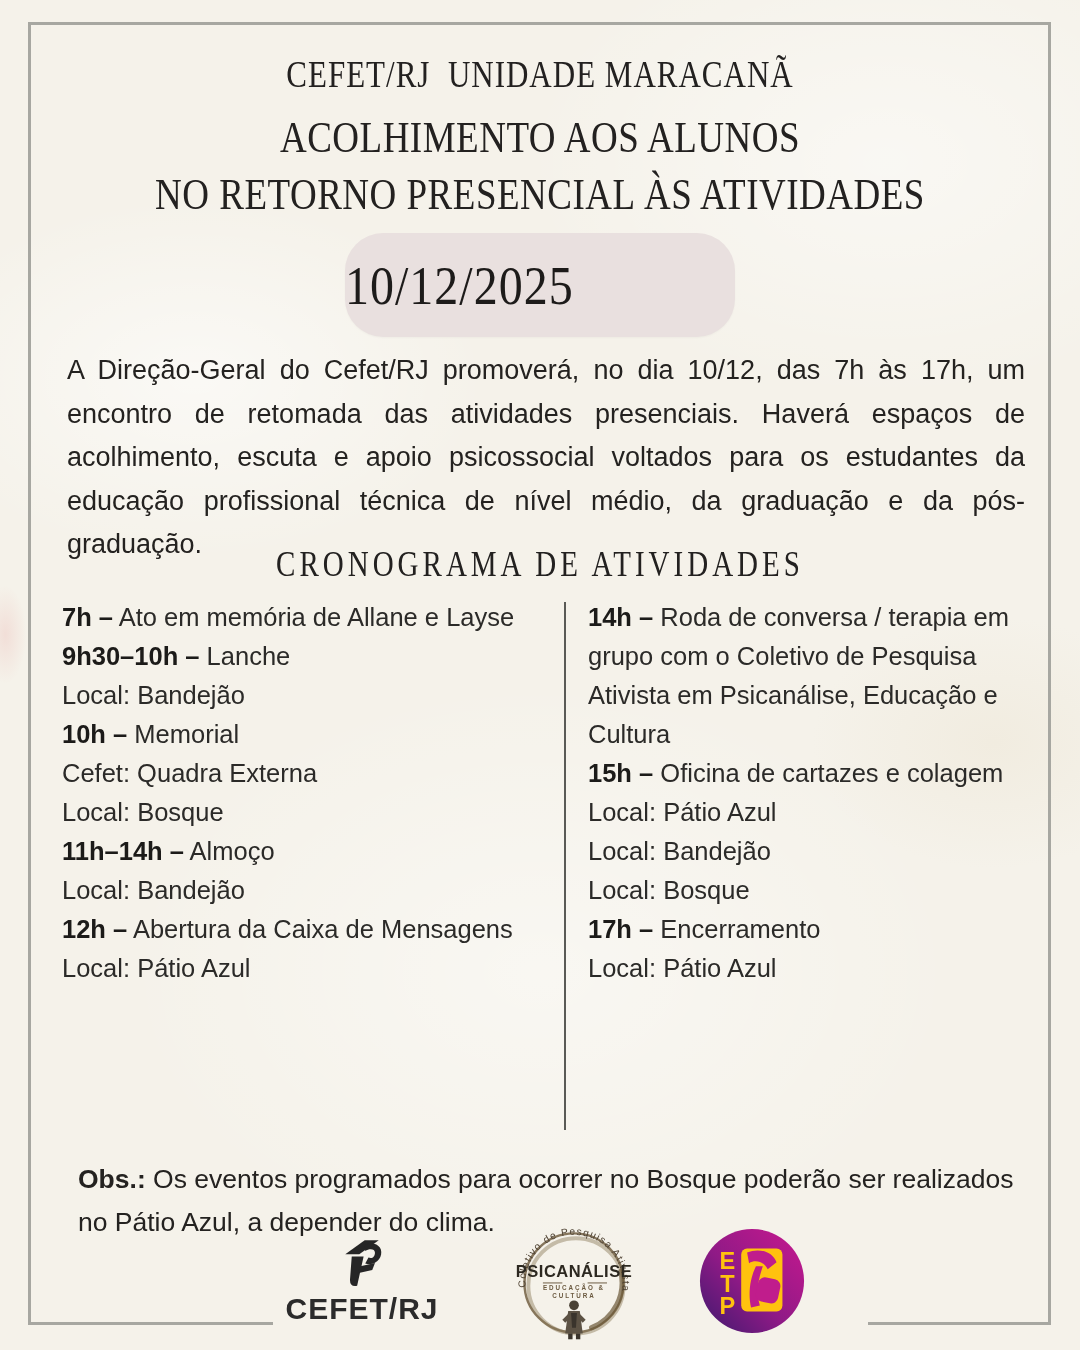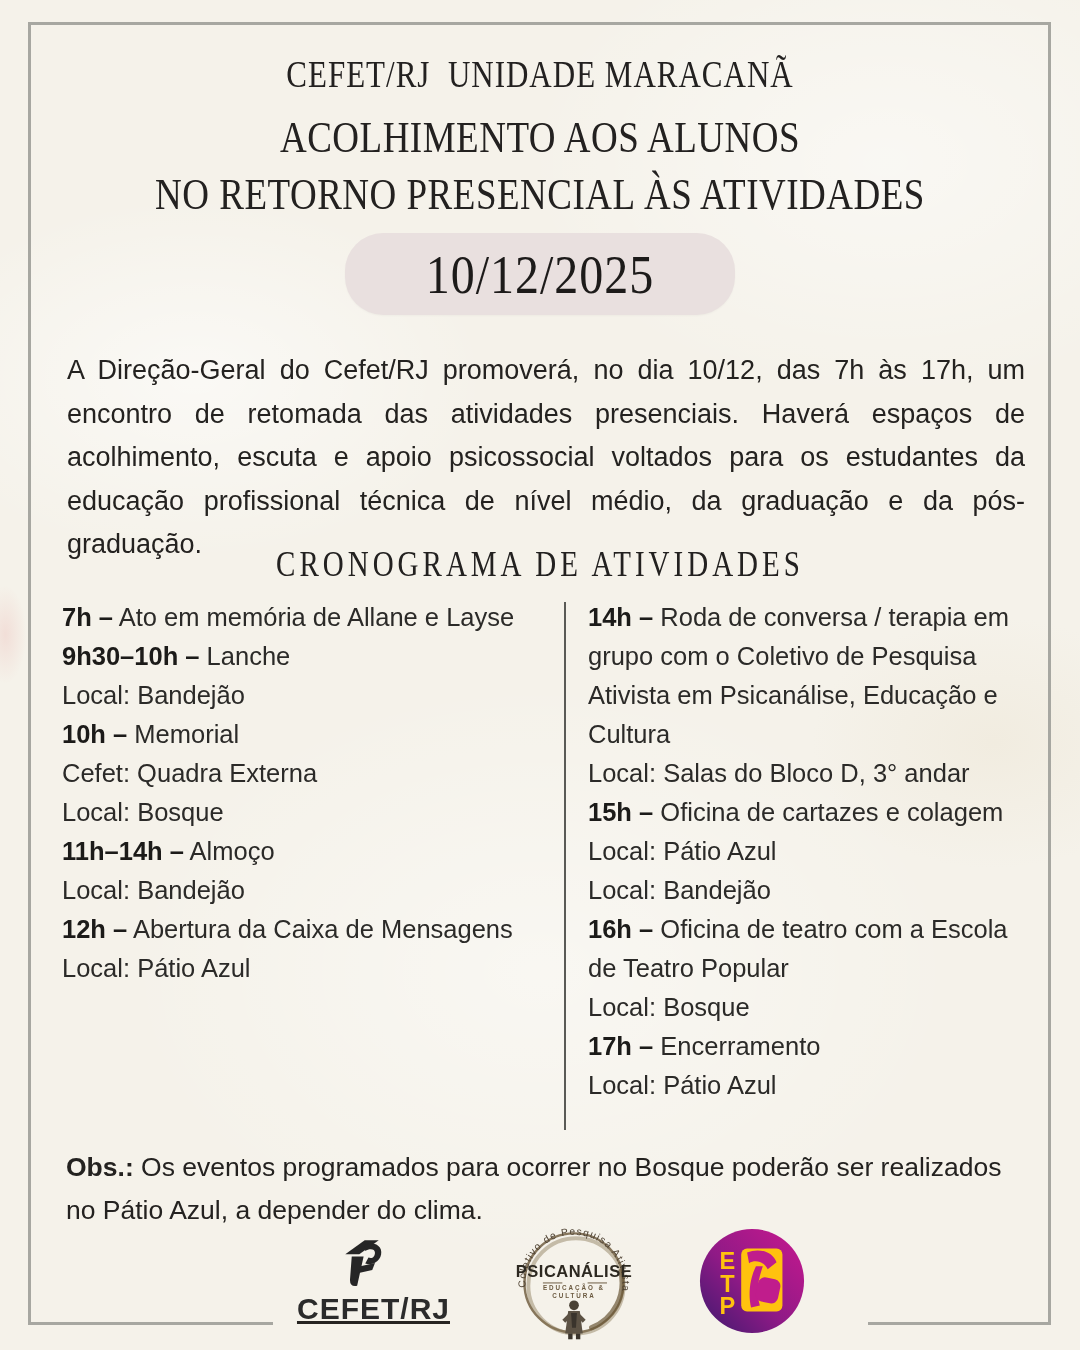--- a/index.html
+++ b/index.html
@@ -28,23 +28,23 @@
     position:absolute;top:56px;left:0;width:100%;text-align:center;
     font-family:"Liberation Serif", serif;font-size:31px;letter-spacing:1px;
     transform:scaleY(1.25);white-space:pre-wrap;color:#232120;
   }
   .title{
     position:absolute;top:118px;left:0;width:100%;text-align:center;
     font-family:"Liberation Serif", serif;font-size:37px;line-height:48px;
     letter-spacing:0.5px;transform:scaleY(1.2);color:#232120;
   }
   .pill{
-    position:absolute;top:233px;left:345px;width:390px;height:82px;
+    position:absolute;top:233px;left:345px;width:390px;height:104px;
     background:#e9e0df;border-radius:38px;
-    display:flex;align-items:center;justify-content:center;
+    display:flex;align-items:center;justify-content:flex-start;
     box-shadow:0 1px 2px rgba(0,0,0,0.03);
   }
   .pill span{
     font-family:"Liberation Serif", serif;font-size:48px;letter-spacing:1px;
     transform:scaleY(1.15);color:#1d1b1a;
   }
 
   
   .intro{
     position:absolute;top:344px;left:62px;width:958px;margin:5px;
@@ -60,30 +60,30 @@
   .columns{position:absolute;top:598px;left:62px;width:958px;}
   .col{position:absolute;top:0;}
   .col-left{left:0;width:488px;}
   .col-right{left:526px;width:432px;}
   .divider{position:absolute;left:502px;top:4px;width:2px;height:528px;background:#5a5a56;}
   .sched-line{margin:0;font-size:25.5px;line-height:39px;color:#2b2a28;}
   .sched-line b{color:#1c1b19;}
 
   
   .note{
-    position:absolute;top:1142px;left:62px;width:968px;margin:4px;
+    position:absolute;top:1142px;left:62px;width:968px;margin:16px;
     font-size:26.5px;line-height:43px;color:#242220;
   }
 
   
   .logos{
     position:absolute;top:1212px;left:0;width:1080px;height:138px;
     display:flex;justify-content:center;align-items:center;gap:56px;
   }
-  .cefet-logo{width:176px;text-align:right;text-decoration:underline;}
+  .cefet-logo{width:176px;text-align:center;}
   .cefet-glyph{display:block;margin:0 auto 2px auto;}
   .cefet-text{font-weight:bold;font-size:30px;letter-spacing:1px;color:#2b2b2b;}
   .coletivo-logo svg{display:block;}
   .etp-logo svg{display:block;}
 </style>
 </head>
 <body>
 
 <div class="poster">
 
@@ -117,25 +117,23 @@
         <p class="sched-line">Cefet: Quadra Externa</p>
         <p class="sched-line">Local: Bosque</p>
         <p class="sched-line"><b>11h–14h –</b> Almoço</p>
         <p class="sched-line">Local: Bandejão</p>
         <p class="sched-line"><b>12h –</b> Abertura da Caixa de Mensagens</p>
         <p class="sched-line">Local: Pátio Azul</p>
       </div>
     <div class="divider"></div>
     <div class="col col-right" id="col-right">
         <p class="sched-line"><b>14h –</b> Roda de conversa / terapia em grupo com o Coletivo de Pesquisa Ativista em Psicanálise, Educação e Cultura</p>
-        <p class="sched-line">Local: Salas do Bloco D, 3° andar</p>
         <p class="sched-line"><b>15h –</b> Oficina de cartazes e colagem</p>
         <p class="sched-line">Local: Pátio Azul</p>
         <p class="sched-line">Local: Bandejão</p>
-        <p class="sched-line"><b>16h –</b> Oficina de teatro com a Escola de Teatro Popular</p>
         <p class="sched-line">Local: Bosque</p>
         <p class="sched-line"><b>17h –</b> Encerramento</p>
         <p class="sched-line">Local: Pátio Azul</p>
       </div>
   </div>
 
   <p class="note"><b>Obs.:</b> <span>Os eventos programados para ocorrer no Bosque poderão ser realizados no Pátio Azul, a depender do clima.</span></p>
 
   <div class="logos">
 

